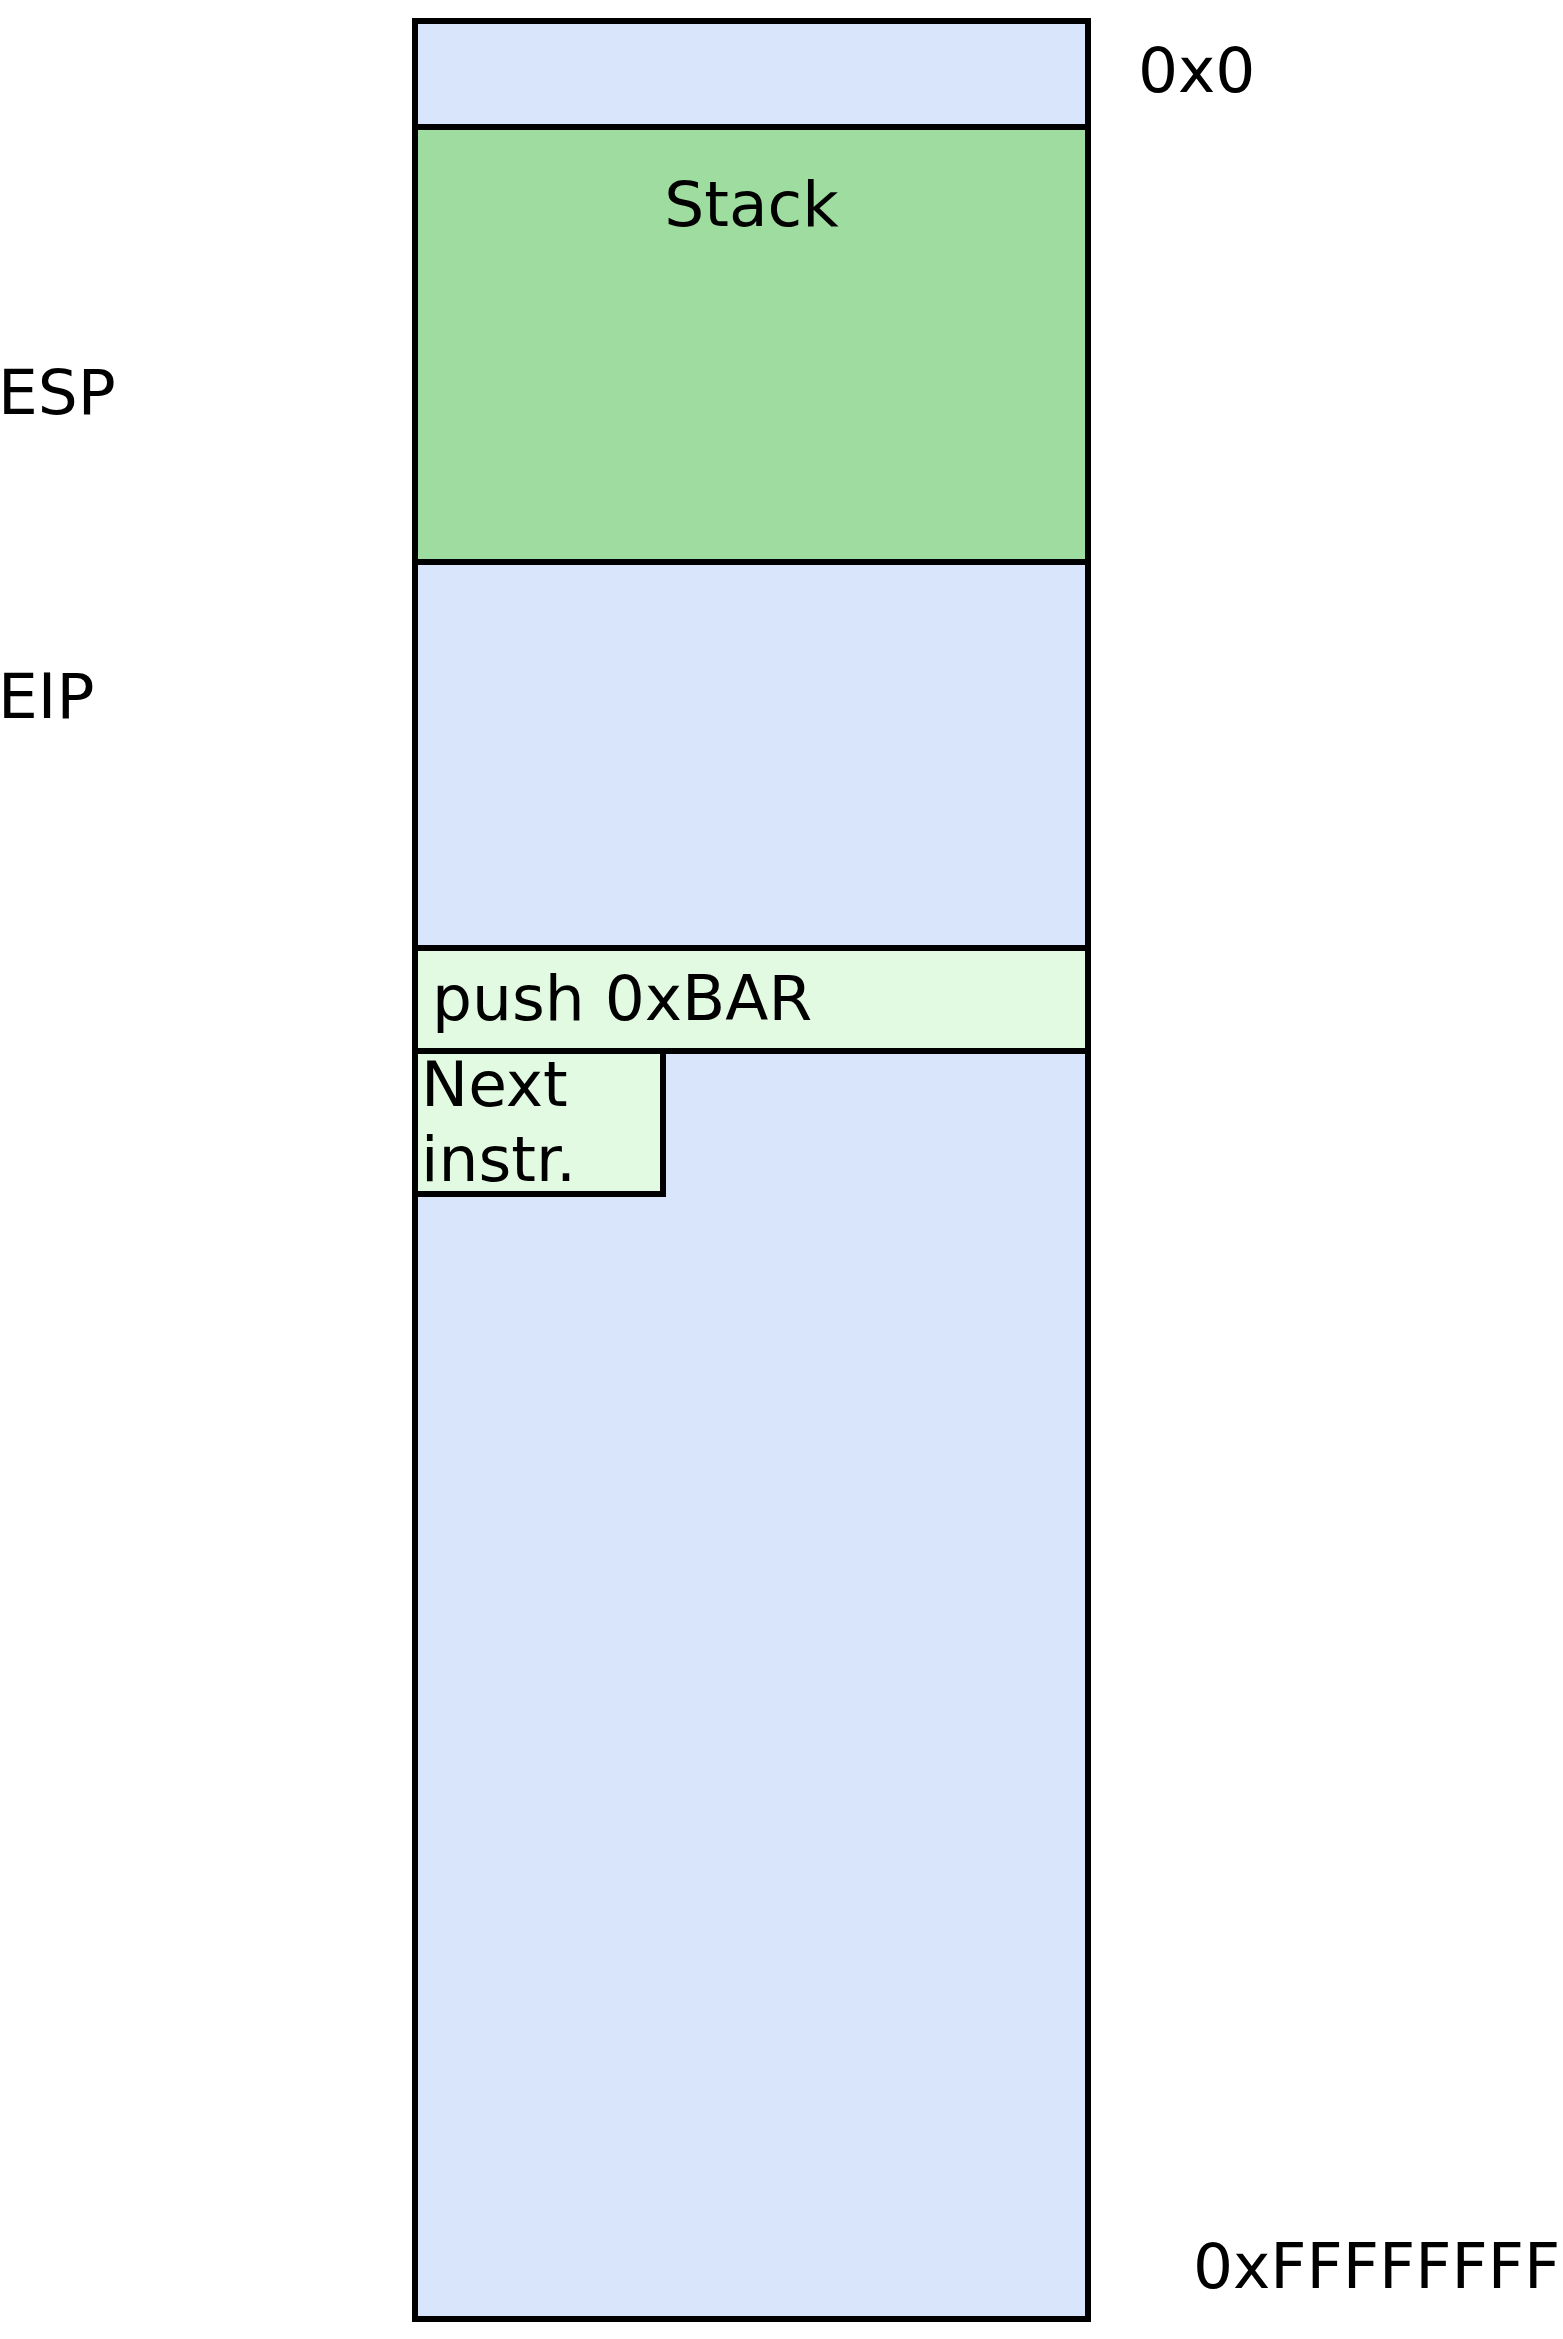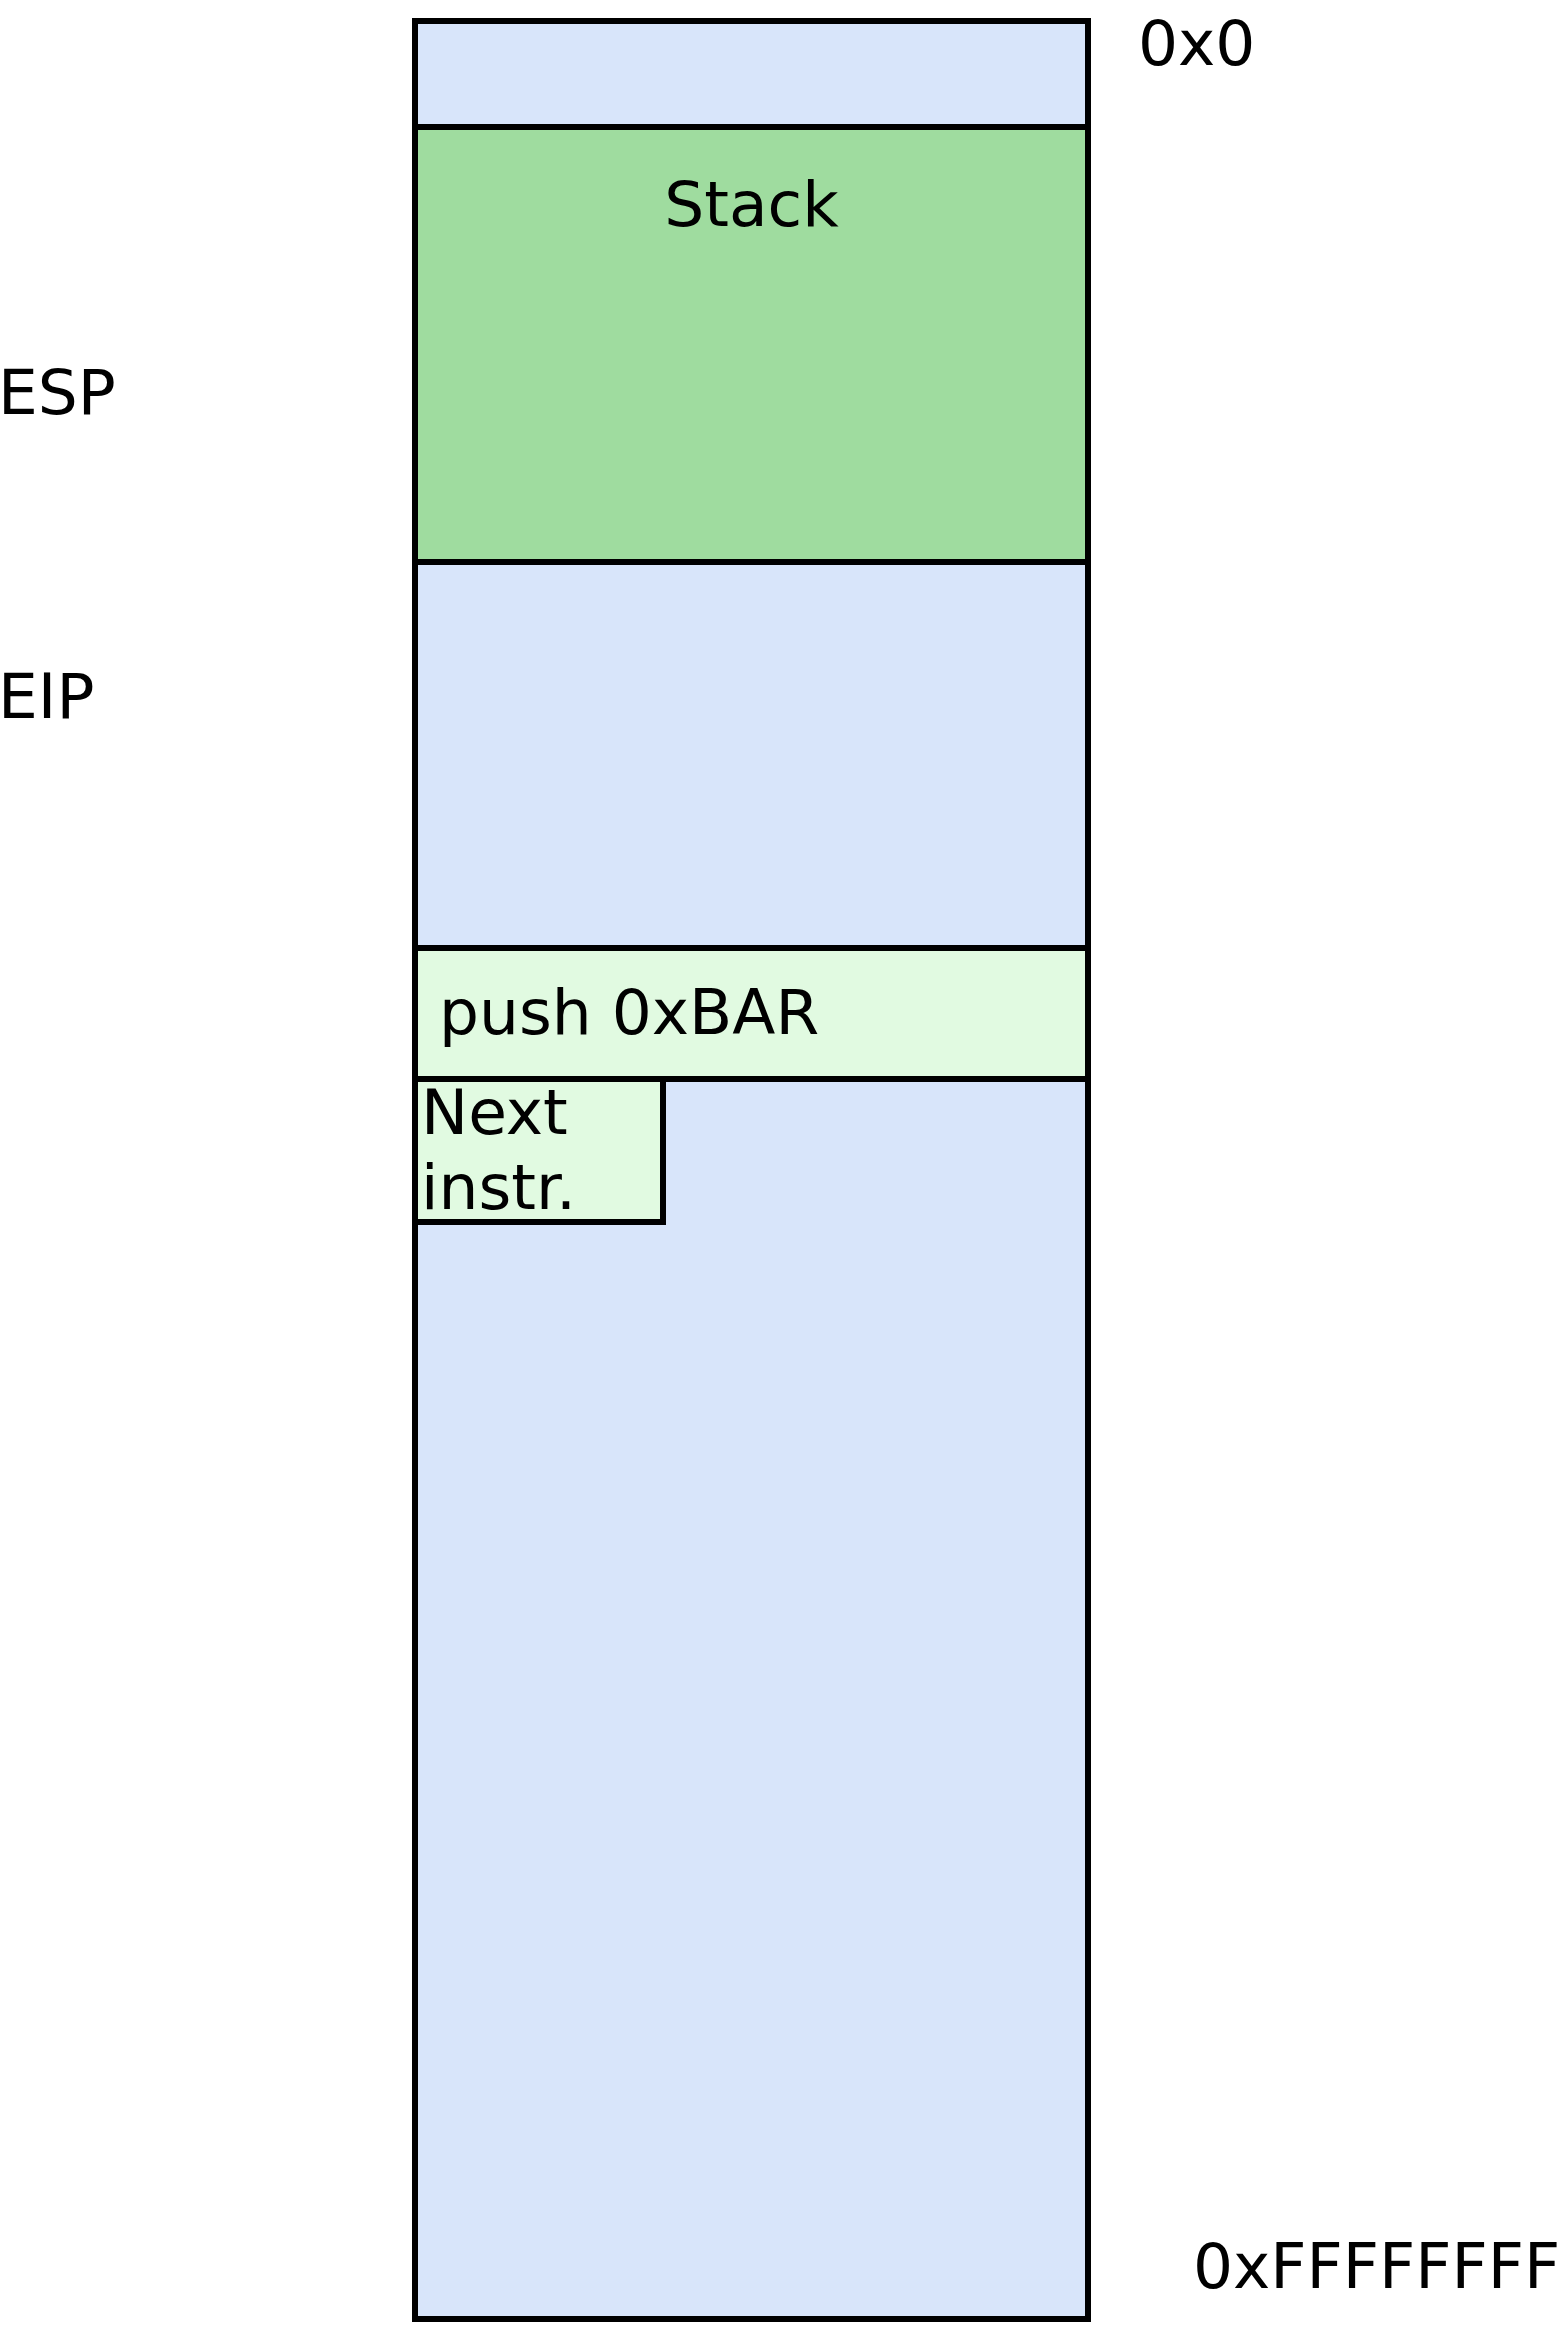--- a/index.html
+++ b/index.html
@@ -45,27 +45,27 @@
     justify-content: center;
     align-items: flex-start;
     padding-top: 37px;
     font-size: 63px;
     line-height: 1.2;
   }
 
   .seg-free-mid { height: 380px; }
 
   .seg-push {
-    height: 137px;
+    height: 109px;
     background: var(--instr-fill);
     border-top: var(--bw) solid var(--border-color);
     border-bottom: var(--bw) solid var(--border-color);
     display: flex;
     align-items: center;
-    padding-left: 21px;
+    padding-left: 14px;
     font-size: 63px;
     line-height: 1.2;
   }
 
   .seg-next-row { height: 143px; }
   .next-box {
     width: 248px;
     height: 143px;
     background: var(--instr-fill);
     border-right: var(--bw) solid var(--border-color);
@@ -79,21 +79,21 @@
 
   .seg-free-bottom { flex: 1 1 auto; }
 
   
   .label {
     position: absolute;
     font-size: 63px;
     line-height: 1.2;
     white-space: nowrap;
   }
-  .label-addr-top    { left: 1138px; top: 6px; }
+  .label-addr-top    { left: 1138px; top: 33px; }
   .label-addr-bottom { left: 1193px; top: 2229px; }
   .label-esp         { left: -2px;  top: 355px; }
   .label-eip         { left: -2px;  top: 659px; }
 </style>
 </head>
 <body>
 
 <div class="memory">
 
   <div class="seg seg-free-top"></div>

